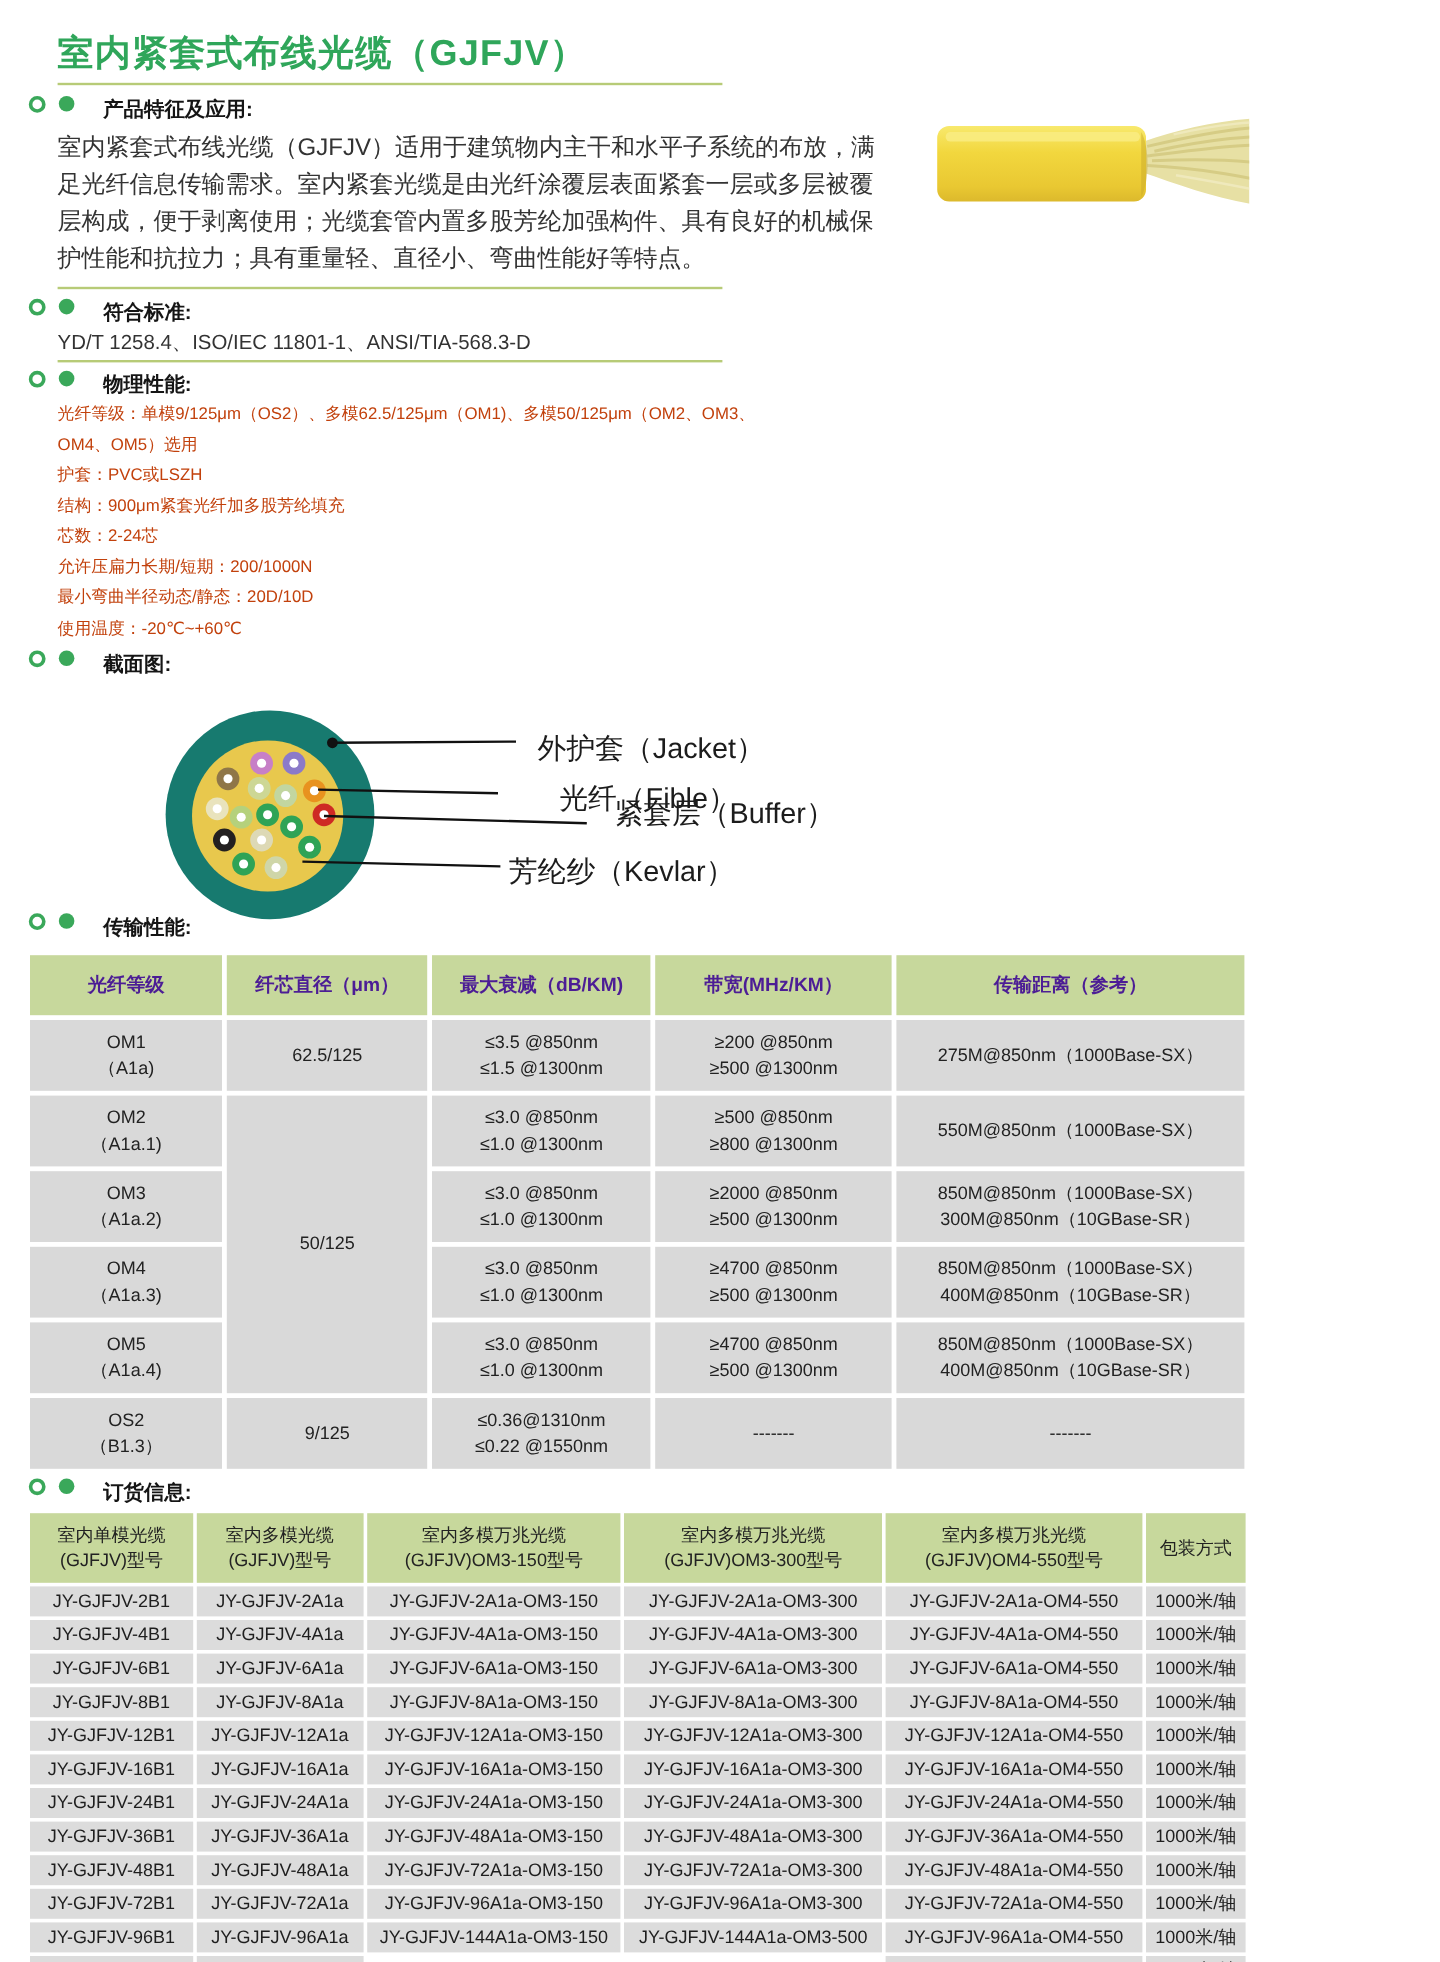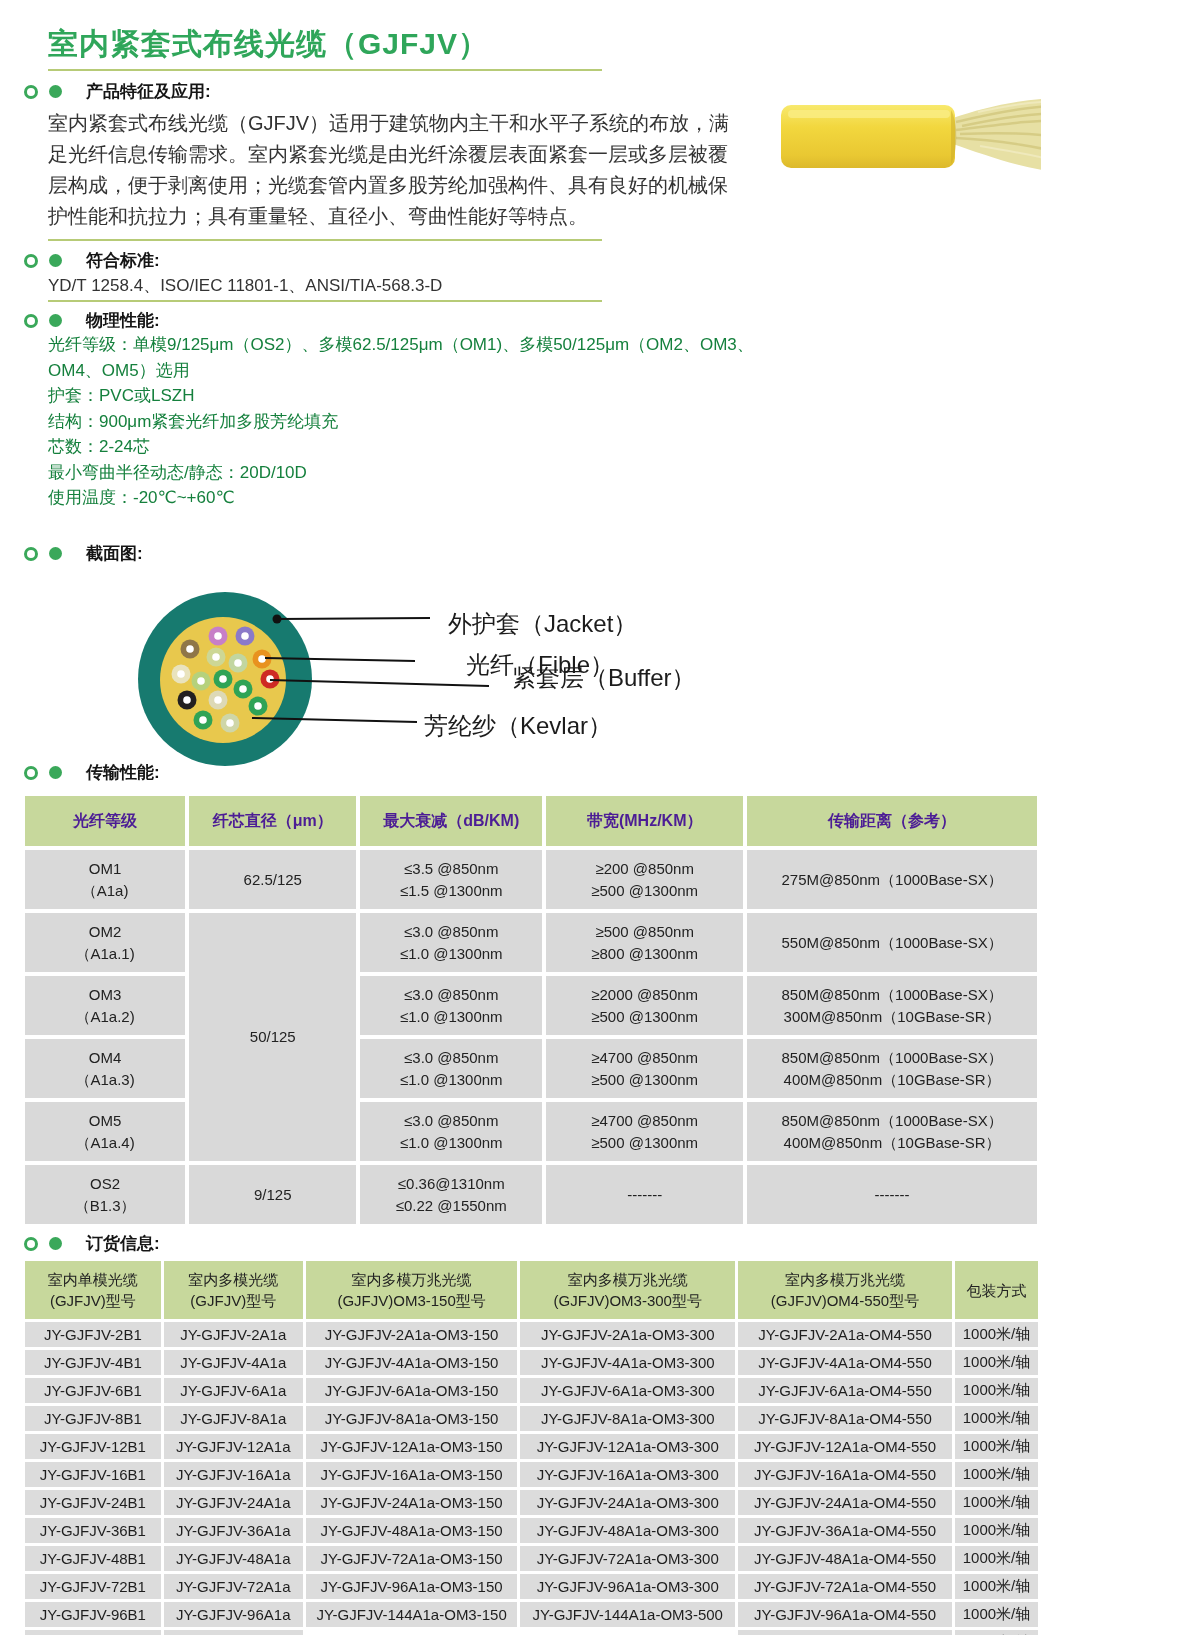--- a/index.html
+++ b/index.html
@@ -6,28 +6,28 @@
   body{font-family:"Liberation Sans","DejaVu Sans",sans-serif;color:#2b2b2b;}
   #page{position:relative;width:1041px;height:1635px;background:#ffffff;overflow:hidden;}
 
   .abs{position:absolute;}
 
   
   #doc-title{left:48px;top:24px;font-size:30px;font-weight:bold;color:#2fa65a;letter-spacing:1px;}
   .divider{height:2px;background:#b7cb77;width:554px;left:48px;}
 
   
-  .sec-head{display:flex;align-items:center;left:24px;gap:16px;}
+  .sec-head{display:flex;align-items:flex-start;left:24px;gap:16px;}
   .b-ring{width:8px;height:8px;border:3px solid #3aa85a;border-radius:50%;background:#fff;display:inline-block;}
   .b-dot{width:13px;height:13px;border-radius:50%;background:#3aa85a;display:inline-block;margin-left:-5px;}
   .sec-title{font-size:17px;font-weight:bold;color:#151515;margin-left:8px;}
 
   .bodytext{font-size:20px;line-height:31px;color:#333;}
   .bodytext div{white-space:nowrap;}
-  .phys{font-size:17px;line-height:25.5px;color:#15803d;}
+  .phys{font-size:14px;line-height:25.5px;color:#c2410c;}
   .phys div{white-space:nowrap;}
   .stdline{font-size:17px;color:#333;white-space:nowrap;}
 
   
   .cslabel{font-size:24px;color:#1c1c1c;white-space:nowrap;}
 
   
   table{border-collapse:separate;table-layout:fixed;}
   #trans-table{border-spacing:4px;left:21px;top:792px;}
   #trans-table th{background:#c7d89c;font-weight:bold;font-size:16px;color:#4c1d95;height:48px;text-align:center;vertical-align:middle;}
@@ -97,20 +97,21 @@
     <span class="b-ring"></span>
     <span class="b-dot"></span>
     <span class="sec-title">物理性能:</span>
   </div>
   <div class="phys abs" style="left:48px;top:332px;">
       <div>光纤等级：单模9/125μm（OS2）、多模62.5/125μm（OM1)、多模50/125μm（OM2、OM3、</div>
       <div>OM4、OM5）选用</div>
       <div>护套：PVC或LSZH</div>
       <div>结构：900μm紧套光纤加多股芳纶填充</div>
       <div>芯数：2-24芯</div>
+      <div>允许压扁力长期/短期：200/1000N</div>
       <div>最小弯曲半径动态/静态：20D/10D</div>
       <div>使用温度：-20℃~+60℃</div>
     </div>
 
   <div class="sec-head abs" style="top:542px;">
     <span class="b-ring"></span>
     <span class="b-dot"></span>
     <span class="sec-title">截面图:</span>
   </div>
 

